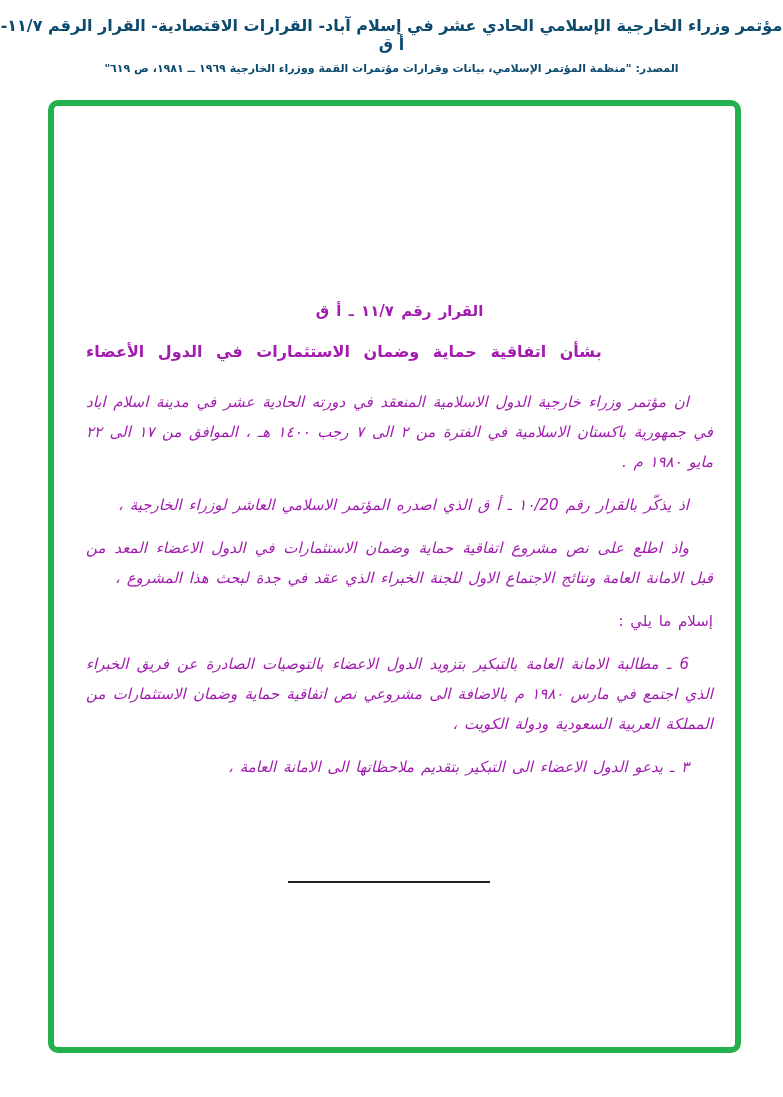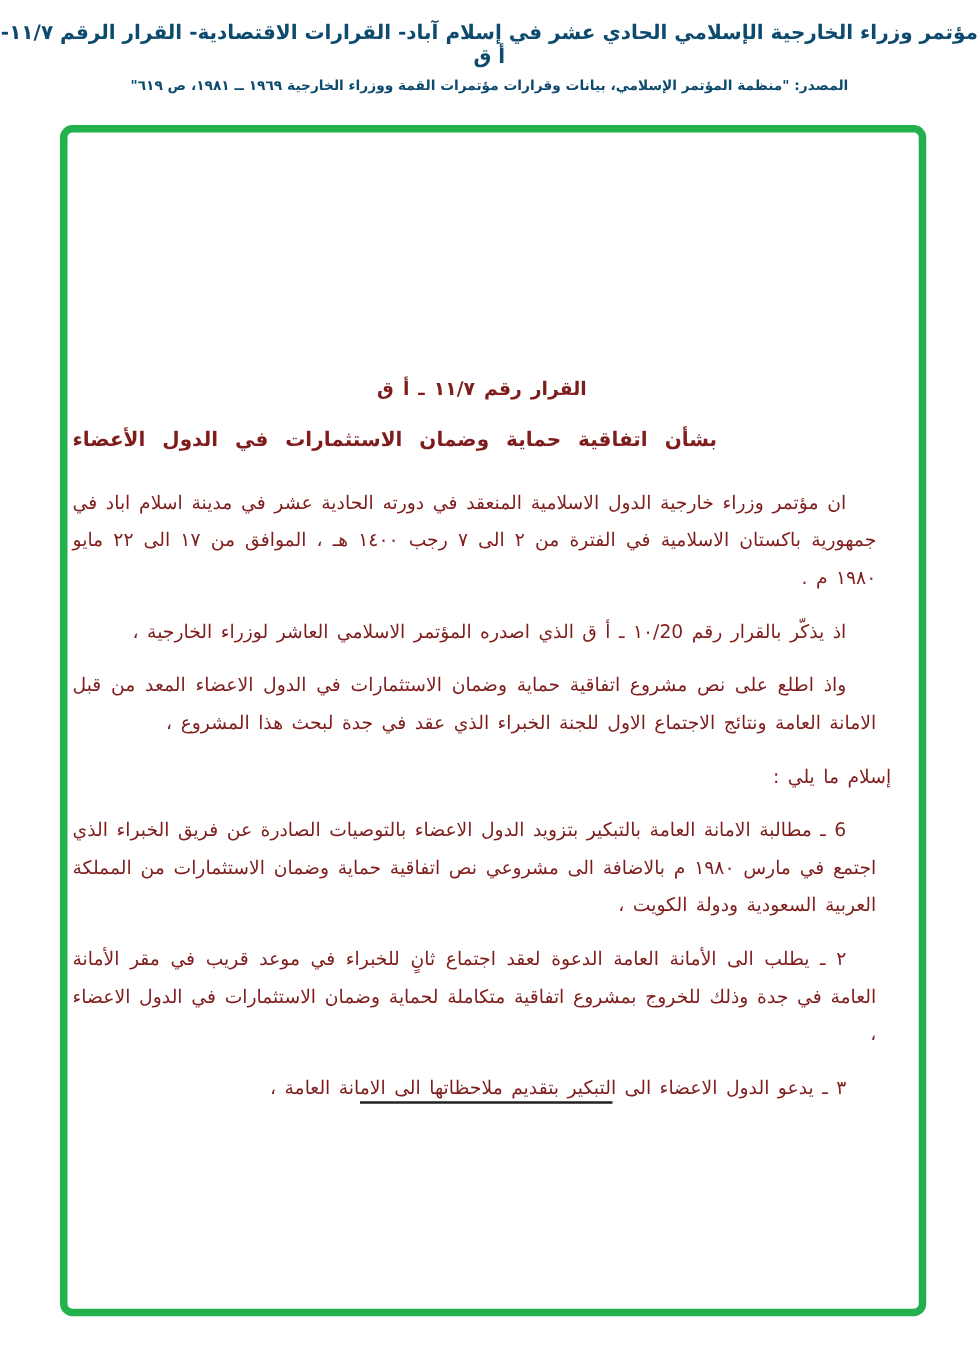--- a/index.html
+++ b/index.html
@@ -31,41 +31,41 @@
     width: 693px; height: 953px;
     box-sizing: border-box;
     border: 6px solid #22b14c;
     border-radius: 10px;
     background: #ffffff;
   }
 
   
   .doc {
     direction: rtl;
-    padding: 190px 22px 0 4px;
+    padding: 190px 22px 0 32px;
     font-size: 15px;
     line-height: 30px;
     text-align: justify;
     word-spacing: 2px;
-    color: #7f1d1d;
+    color: #a21caf;
   }
   .doc-title {
     text-align: center;
     font-weight: bold;
     font-size: 15px;
     margin: 0 0 11px 0;
   }
   .doc-subtitle {
     text-align: left;
     font-weight: bold;
     font-size: 16px;
     word-spacing: 8px;
     margin: 0 0 20px 0;
   }
-  .para { margin: 0 12px 13px 0; text-indent: 24px; }
+  .para { margin: 0 0 13px 0; text-indent: 24px; font-style: italic; }
   .intro { margin: 0 0 13px 0; text-indent: 0; }
 
   
   .endline {
     position: absolute;
     left: 234px; top: 775px;
     width: 202px; height: 2px;
     background: #222222;
   }
 </style>
@@ -82,18 +82,17 @@
     <div class="doc-title">القرار رقم ١١/٧ ـ أ ق</div>
     <div class="doc-subtitle">بشأن اتفاقية حماية وضمان الاستثمارات في الدول الأعضاء</div>
 
     <div class="para">ان مؤتمر وزراء خارجية الدول الاسلامية المنعقد في دورته الحادية عشر في مدينة اسلام اباد في جمهورية باكستان الاسلامية في الفترة من ٢ الى ٧ رجب ١٤٠٠ هـ ، الموافق من ١٧ الى ٢٢ مايو ١٩٨٠ م .</div>
     <div class="para">اذ يذكّر بالقرار رقم ١٠/20 ـ أ ق الذي اصدره المؤتمر الاسلامي العاشر لوزراء الخارجية ،</div>
     <div class="para">واذ اطلع على نص مشروع اتفاقية حماية وضمان الاستثمارات في الدول الاعضاء المعد من قبل الامانة العامة ونتائج الاجتماع الاول للجنة الخبراء الذي عقد في جدة لبحث هذا المشروع ،</div>
 
     <div class="intro">إسلام ما يلي :</div>
 
     <div class="para">6 ـ مطالبة الامانة العامة بالتبكير بتزويد الدول الاعضاء بالتوصيات الصادرة عن فريق الخبراء الذي اجتمع في مارس ١٩٨٠ م بالاضافة الى مشروعي نص اتفاقية حماية وضمان الاستثمارات من المملكة العربية السعودية ودولة الكويت ،</div>
-    <div class="para">٢ ـ يطلب الى الأمانة العامة الدعوة لعقد اجتماع ثانٍ للخبراء في موعد قريب في مقر الأمانة العامة في جدة وذلك للخروج بمشروع اتفاقية متكاملة لحماية وضمان الاستثمارات في الدول الاعضاء ،</div>
     <div class="para">٣ ـ يدعو الدول الاعضاء الى التبكير بتقديم ملاحظاتها الى الامانة العامة ،</div>
   </div>
 
   <div class="endline"></div>
 </div>
 
 </body></html>

